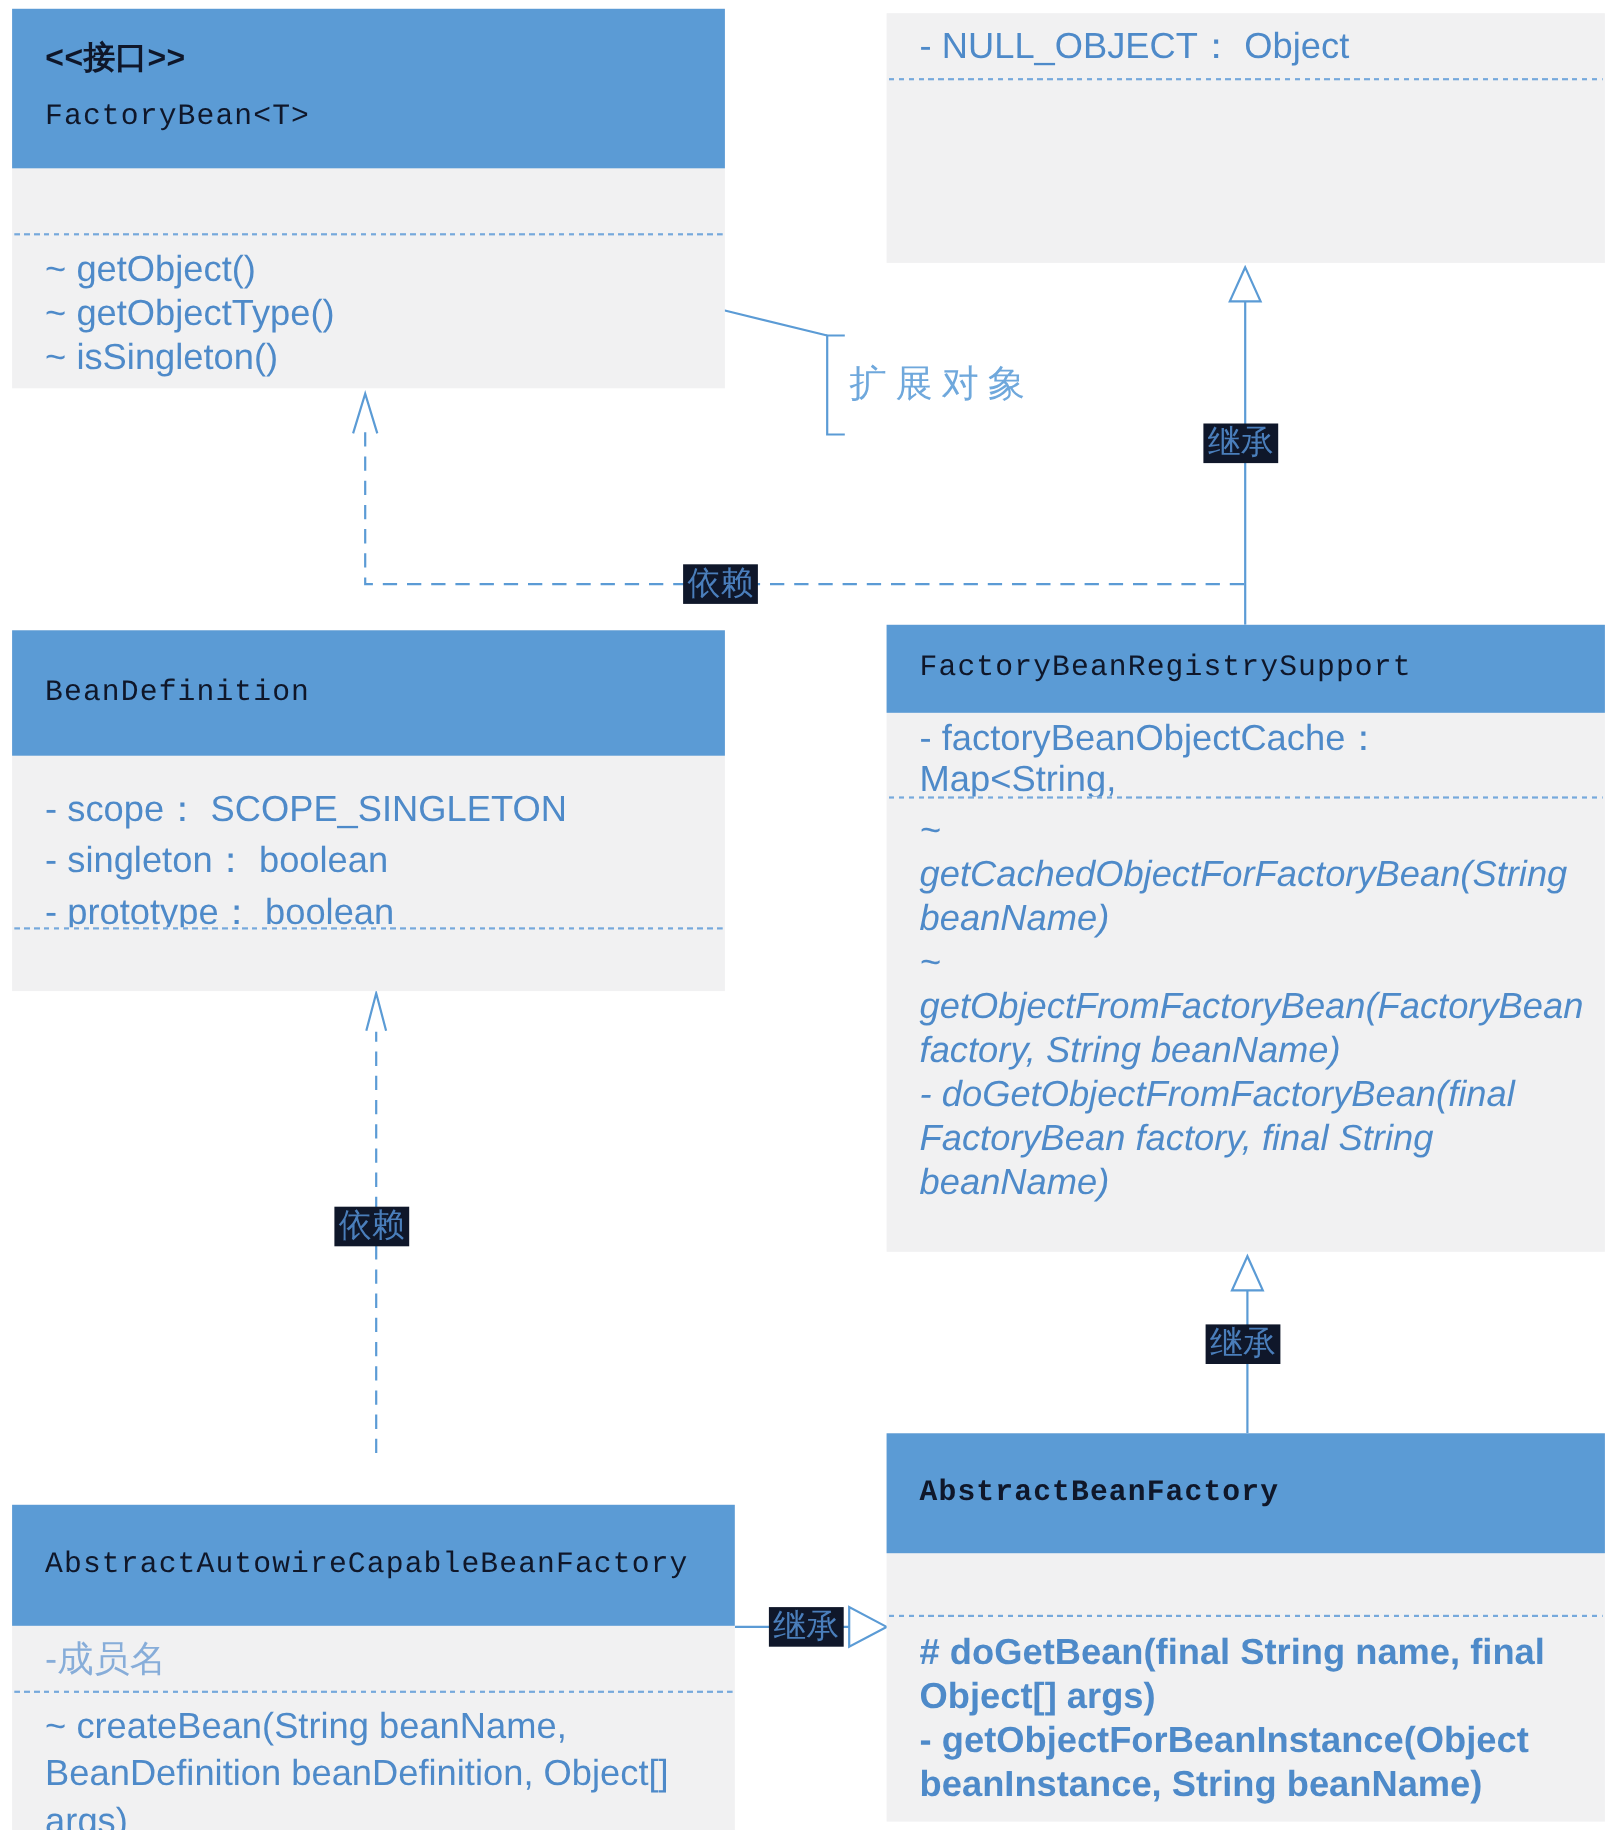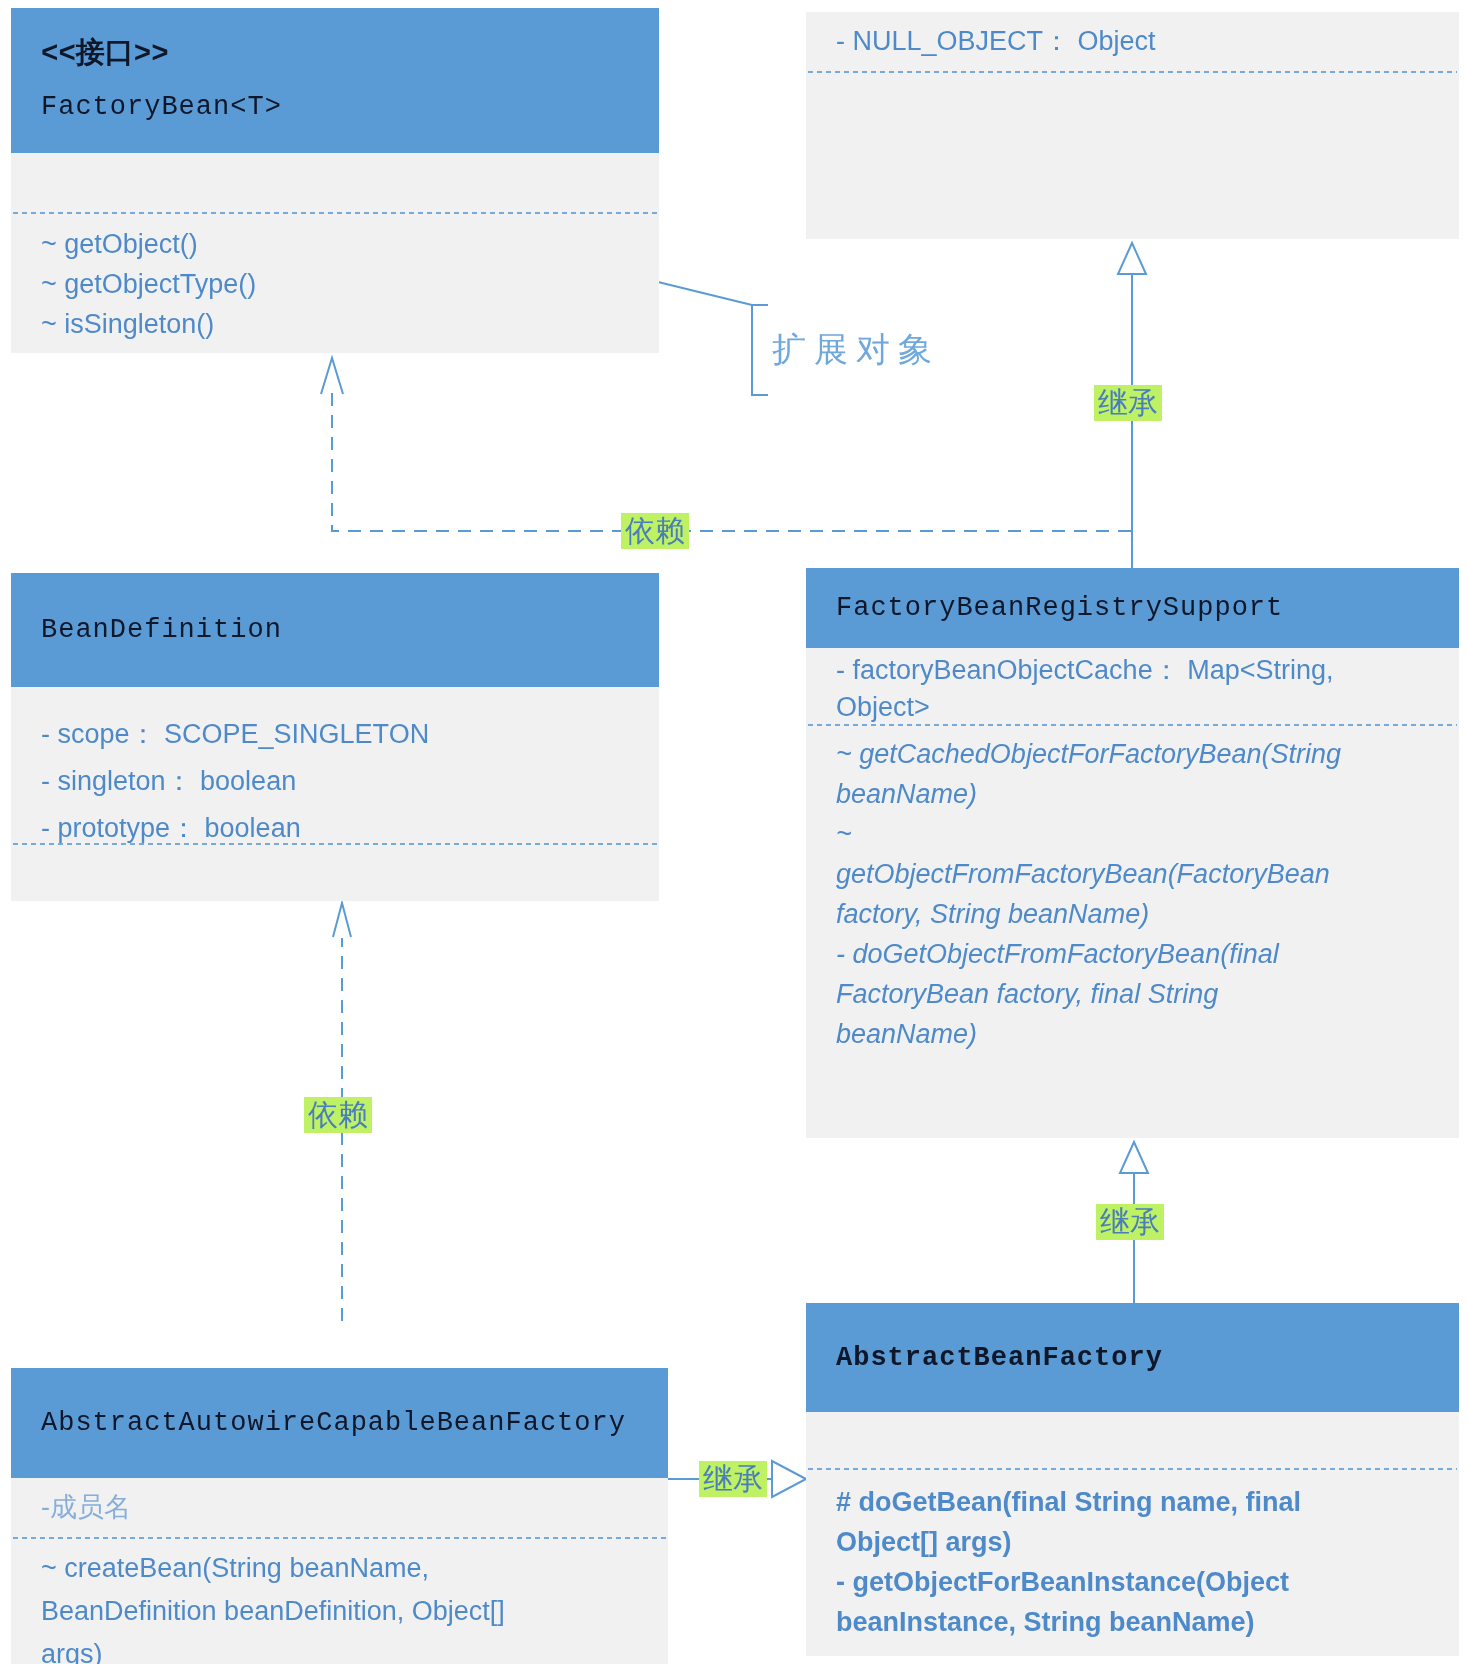--- a/index.html
+++ b/index.html
@@ -9,42 +9,42 @@
   
   .uml-box{position:absolute;background:#f1f1f2;}
   .uml-header{background:#5b9bd5;color:#0f172a;
               font-family:"Liberation Mono","DejaVu Sans Mono",monospace;
               padding-left:30px;display:flex;flex-direction:column;justify-content:center;
               box-sizing:border-box;}
   .stereotype{font-weight:bold;font-size:29px;line-height:52px;}
   .class-title{font-size:27px;line-height:52px;letter-spacing:1px;}
   .italic .class-title{}
   .uml-body{box-sizing:border-box;}
-  .attrs,.methods{color:#4e8ac9;font-size:27px;padding-left:30px;padding-right:16px;
+  .attrs,.methods{color:#4e8ac9;font-size:33px;padding-left:30px;padding-right:16px;
                   white-space:pre-line;box-sizing:border-box;overflow:hidden;}
   .divider{height:2px;margin:0 2px;
            background-image:repeating-linear-gradient(90deg,#76a9dc 0 5px,transparent 5px 9px);}
 
   
   .b1 .attrs{height:59px;}
   .b1 .methods{padding-top:10px;line-height:40px;}
   .b2 .attrs{height:59px;line-height:59px;}
   .b2 .methods{height:54px;}
   .b3 .attrs{height:156px;line-height:47px;padding-top:24px;}
   .b3 .methods{height:54px;}
   .b4 .attrs{height:76px;line-height:37px;padding-top:4px;}
   .b4 .methods{padding-top:8px;line-height:40px;font-style:italic;}
   .b5 .attrs{height:59px;line-height:59px;color:#87add9;}
   .b5 .methods{padding-top:8px;line-height:43px;}
   .b6 .attrs{height:56px;}
   .b6 .methods{padding-top:12px;line-height:40px;}
 
   
   svg.wires{position:absolute;left:0;top:0;width:1467px;height:1664px;pointer-events:none;}
-  .conn-label{position:absolute;background:#bef264;color:#4a7ebb;font-size:30px;
+  .conn-label{position:absolute;background:#0f172a;color:#4a7ebb;font-size:30px;
               line-height:36px;padding:0 4px;white-space:nowrap;}
   .note-label{position:absolute;color:#6fa8dc;font-size:34px;line-height:38px;
               letter-spacing:8px;white-space:nowrap;}
 </style>
 </head>
 <body>
 
 <div class="canvas">
 
   <svg class="wires" viewBox="0 0 1467 1664" fill="none" stroke="#5b9bd5" stroke-width="2">

